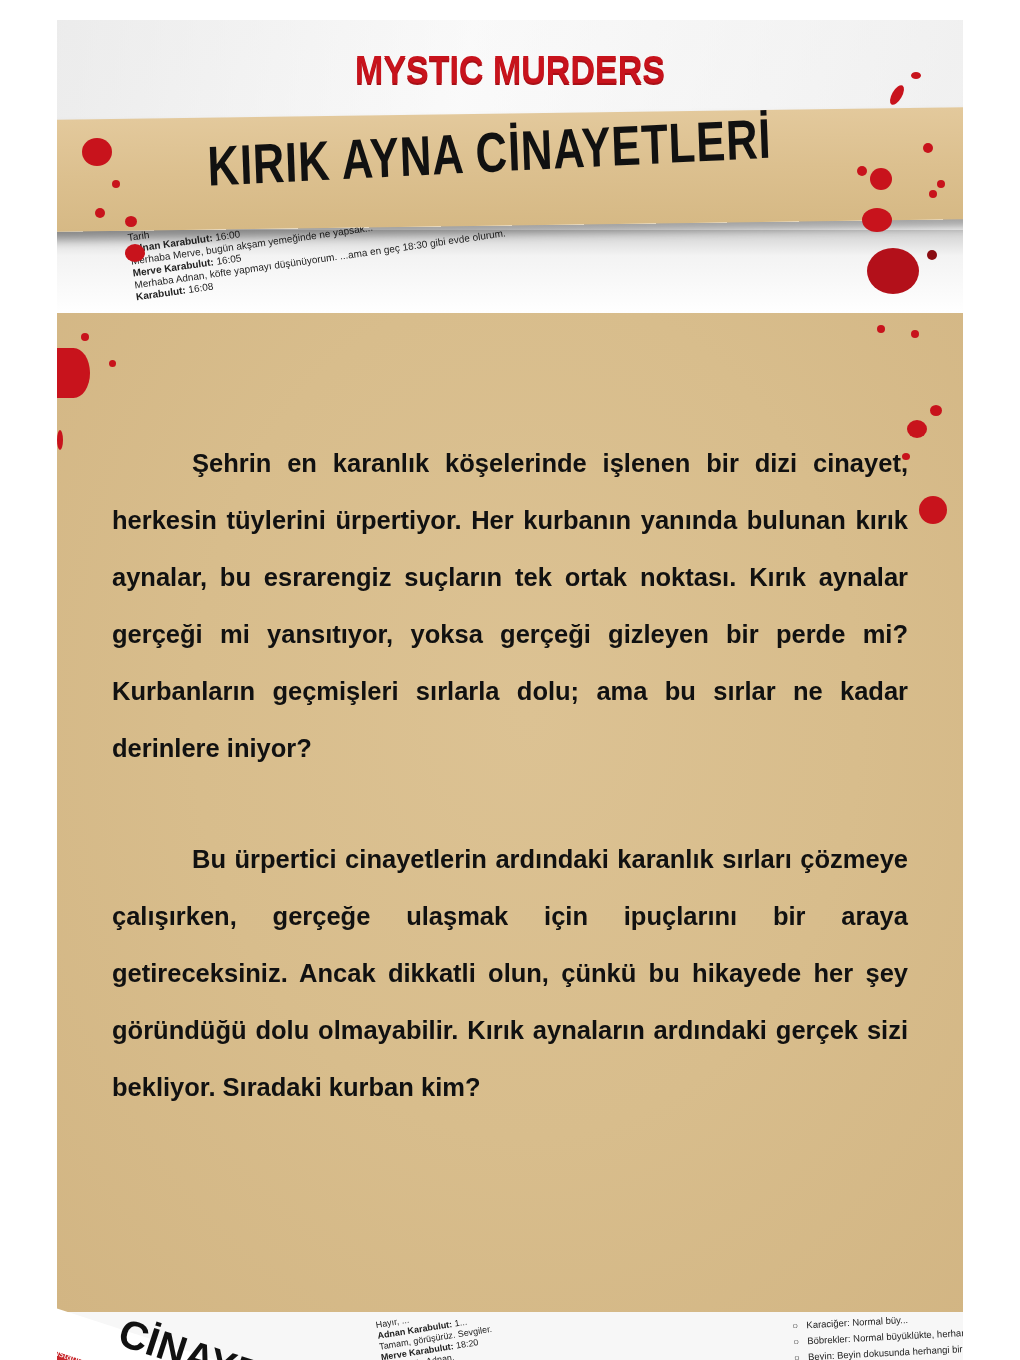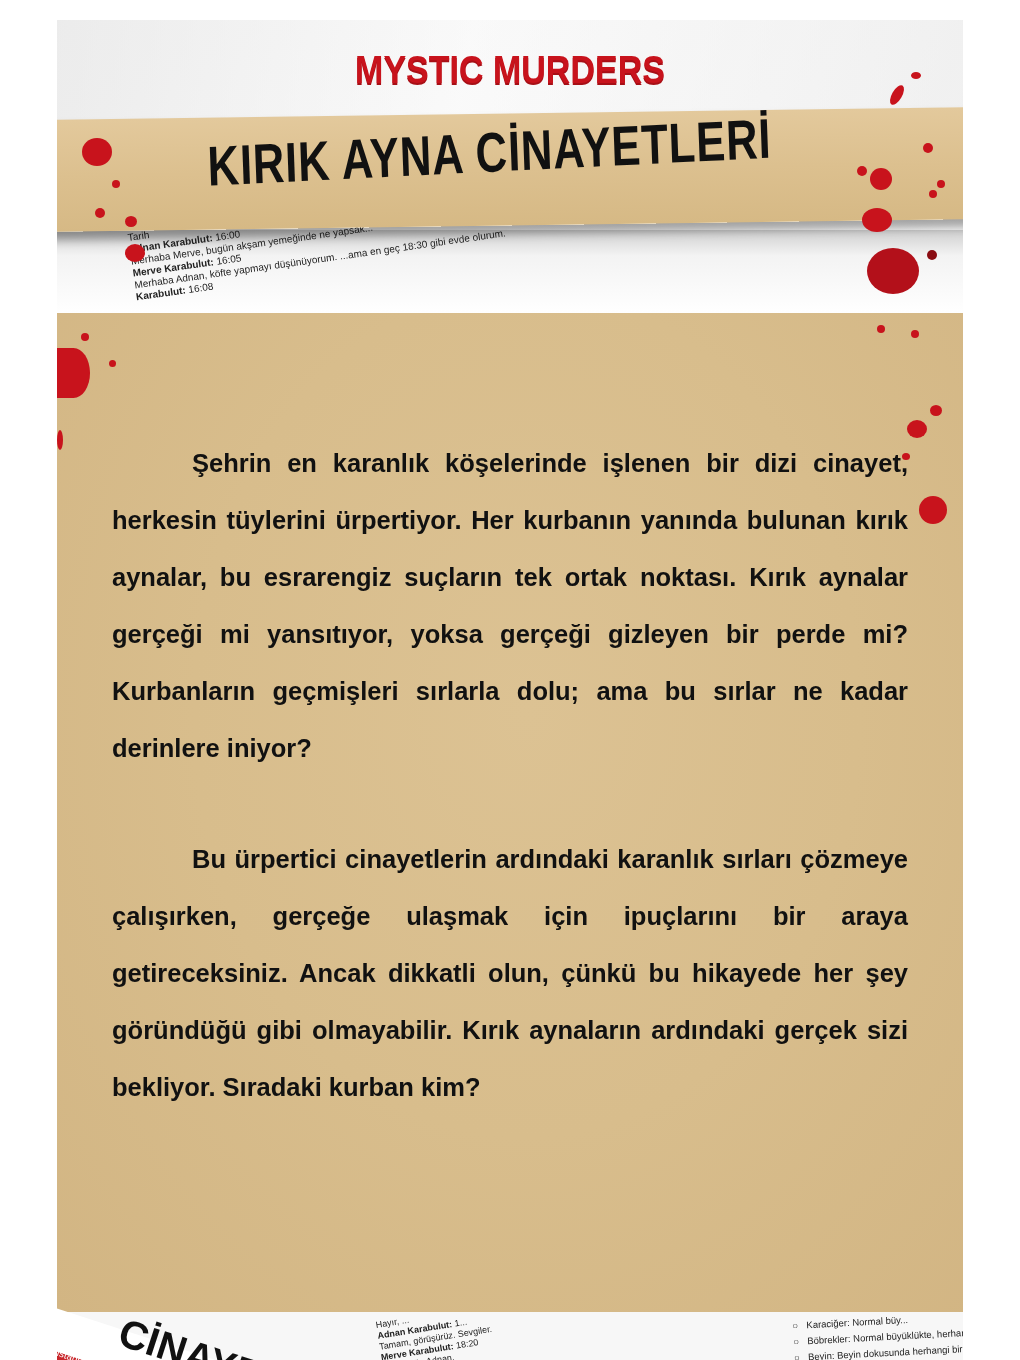--- a/index.html
+++ b/index.html
@@ -63,21 +63,21 @@
     <div class="chat-line">Merhaba Adnan, köfte yapmayı düşünüyorum. ...ama en geç 18:30 gibi evde olurum.</div>
     <div class="chat-line"><b>Karabulut:</b> <span>16:08</span></div>
   </div>
 
   <div class="plank">
     <div class="plank-title">KIRIK AYNA CİNAYETLERİ</div>
   </div>
 
   <div class="panel">
     <div class="story p1"><span class="indent"></span><span>Şehrin en karanlık köşelerinde işlenen bir dizi cinayet, herkesin tüylerini ürpertiyor. Her kurbanın yanında bulunan kırık aynalar, bu esrarengiz suçların tek ortak noktası. Kırık aynalar gerçeği mi yansıtıyor, yoksa gerçeği gizleyen bir perde mi? Kurbanların geçmişleri sırlarla dolu; ama bu sırlar ne kadar derinlere iniyor?</span></div>
-    <div class="story p2"><span class="indent"></span><span>Bu ürpertici cinayetlerin ardındaki karanlık sırları çözmeye çalışırken, gerçeğe ulaşmak için ipuçlarını bir araya getireceksiniz. Ancak dikkatli olun, çünkü bu hikayede her şey göründüğü gibi olmayabilir. Kırık aynaların ardındaki gerçek sizi bekliyor. Sıradaki kurban kim?</span></div>
+    <div class="story p2"><span class="indent"></span><span>Bu ürpertici cinayetlerin ardındaki karanlık sırları çözmeye çalışırken, gerçeğe ulaşmak için ipuçlarını bir araya getireceksiniz. Ancak dikkatli olun, çünkü bu hikayede her şey göründüğü dolu olmayabilir. Kırık aynaların ardındaki gerçek sizi bekliyor. Sıradaki kurban kim?</span></div>
   </div>
 
   <div class="bottom"></div>
   <div class="news"></div>
   <div class="news-red"></div>
   <div class="news-dark"></div>
   <div class="news-title">CİNAYET Mİ?</div>
   <div class="news-sub">
     <div>İstanbul - Türkiye</div>
     <div>Adnan Karabulut</div>

